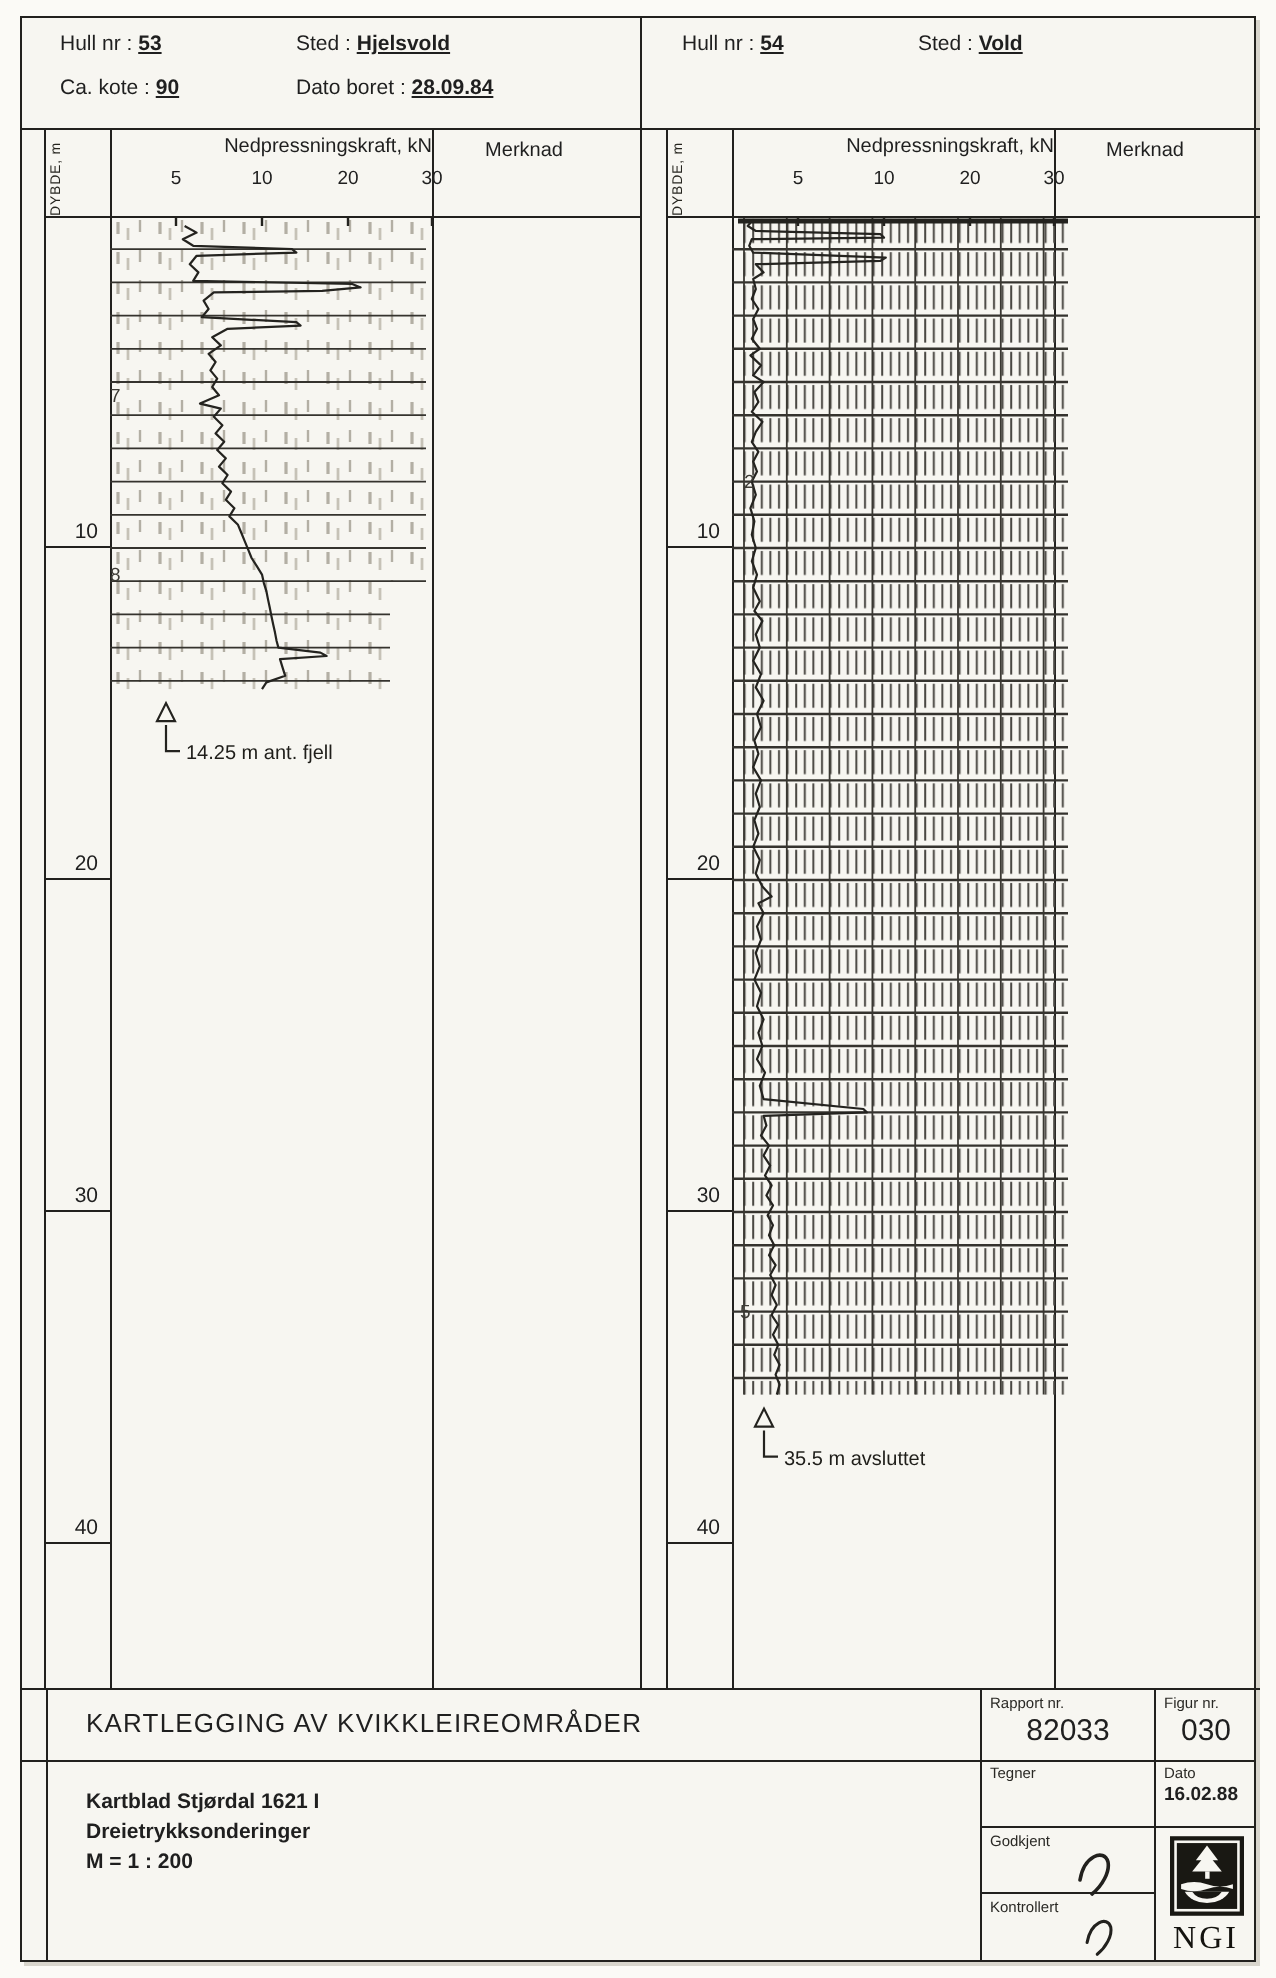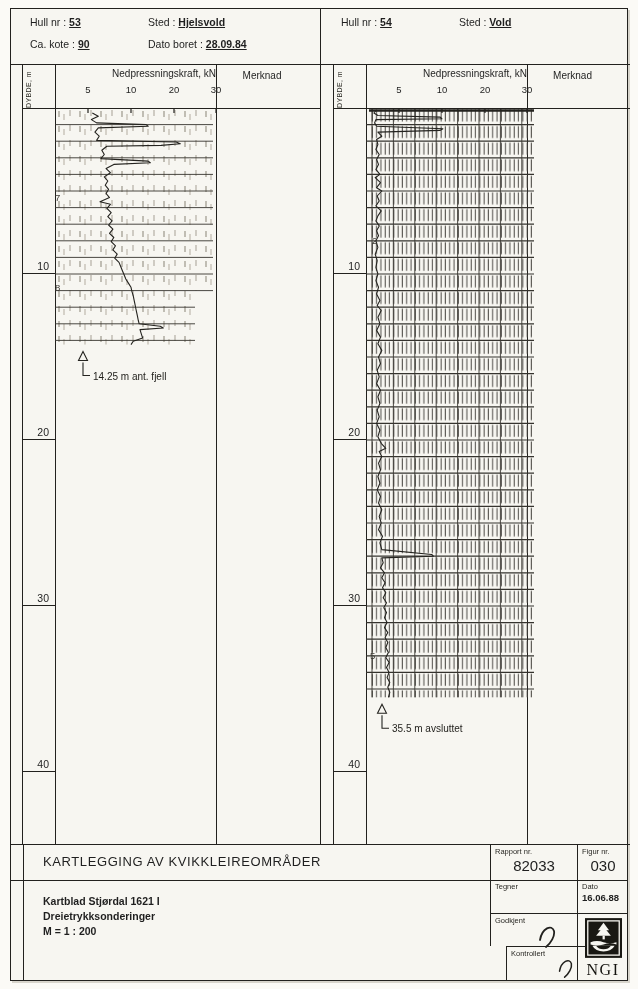--- a/index.html
+++ b/index.html
@@ -49,21 +49,21 @@
   .f-rapport{left:480px;top:0;width:87px;height:35px;}
   .f-figur{left:567px;top:0;width:51px;height:35px;}
   .f-small-label{position:absolute;left:4px;top:2px;font-size:7.5px;color:#2a2925;}
   .f-big-value{position:absolute;left:0;right:0;top:12px;text-align:center;font-size:15px;font-weight:500;}
   .f-body{position:absolute;left:0;top:35px;right:0;bottom:0;}
   .f-lines{position:absolute;left:33px;top:14px;font-size:10.5px;font-weight:700;line-height:15px;}
   .f-tegner{left:480px;top:35px;width:87px;height:33px;border-top:0;}
   .f-dato{left:567px;top:35px;width:51px;height:33px;}
   .f-dato-val{position:absolute;left:4px;top:12px;font-size:9.5px;font-weight:700;}
   .f-godkjent{left:480px;top:68px;width:87px;height:33px;border-top:1.2px solid #22211e;}
-  .f-kontrollert{left:496px;top:101px;width:87px;height:35px;border-top:1.2px solid #22211e;}
+  .f-kontrollert{left:480px;top:101px;width:87px;height:35px;border-top:1.2px solid #22211e;}
   .f-logo{left:567px;top:68px;width:51px;height:68px;border-top:1.2px solid #22211e;}
   .sig{position:absolute;right:14px;top:8px;}
   .emblem{position:absolute;left:7px;top:4px;}
   .ngi-text{position:absolute;left:0;right:0;bottom:2px;text-align:center;
             font-family:"Liberation Serif",serif;font-size:16px;letter-spacing:1.5px;color:#14130f;}
 </style>
 </head>
 <body>
 
 <div class="page">
@@ -262,21 +262,21 @@
         <div>Kartblad Stjørdal 1621 I</div>
         <div>Dreietrykksonderinger</div>
         <div>M = 1 : 200</div>
       </div>
     </div>
     <div class="f-cell f-tegner">
       <div class="f-small-label">Tegner</div>
     </div>
     <div class="f-cell f-dato">
       <div class="f-small-label">Dato</div>
-      <div class="f-dato-val">16.06.88</div>
+      <div class="f-dato-val">16.02.88</div>
     </div>
     <div class="f-cell f-godkjent">
       <div class="f-small-label">Godkjent</div>
       <svg class="sig" width="26" height="26" viewBox="0 0 26 26">
         <path d="M3,18 C5,6 15,2 17,9 C18,14 14,21 9,25" fill="none" stroke="#22211e" stroke-width="1.8" stroke-linecap="round"></path>
       </svg>
     </div>
     <div class="f-cell f-kontrollert">
       <div class="f-small-label">Kontrollert</div>
       <svg class="sig" width="22" height="24" viewBox="0 0 26 26">

